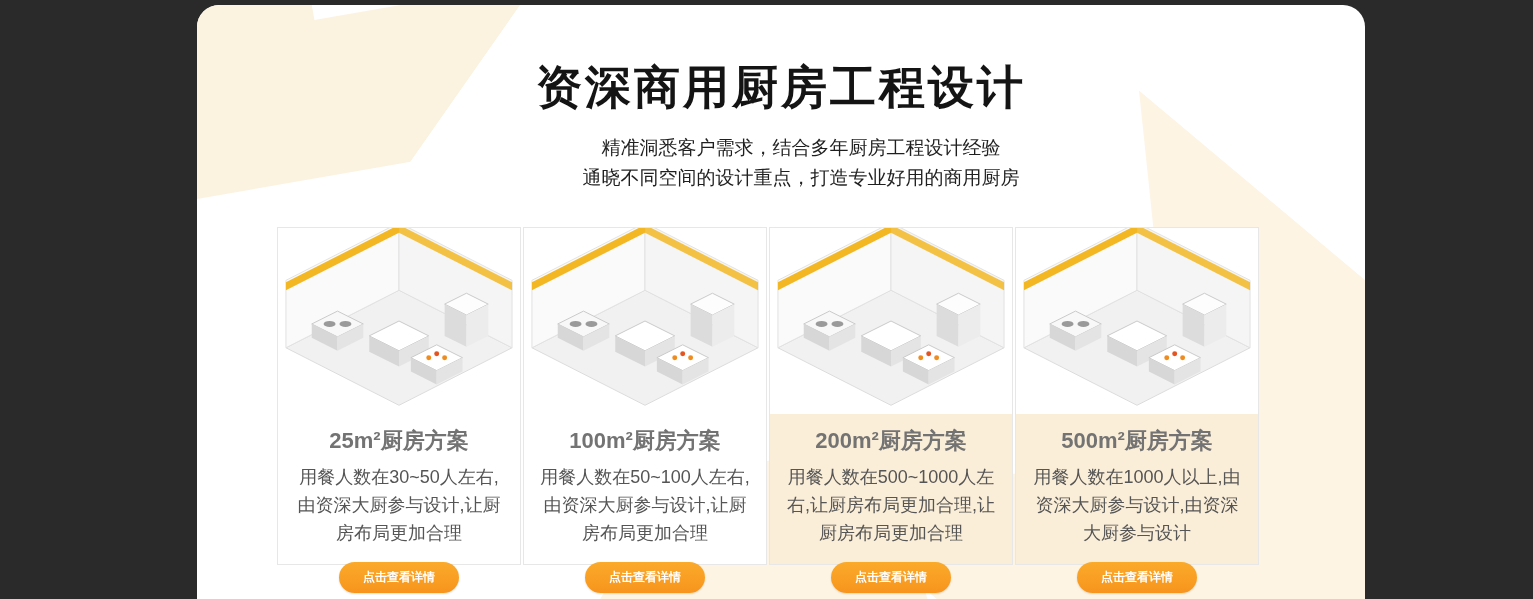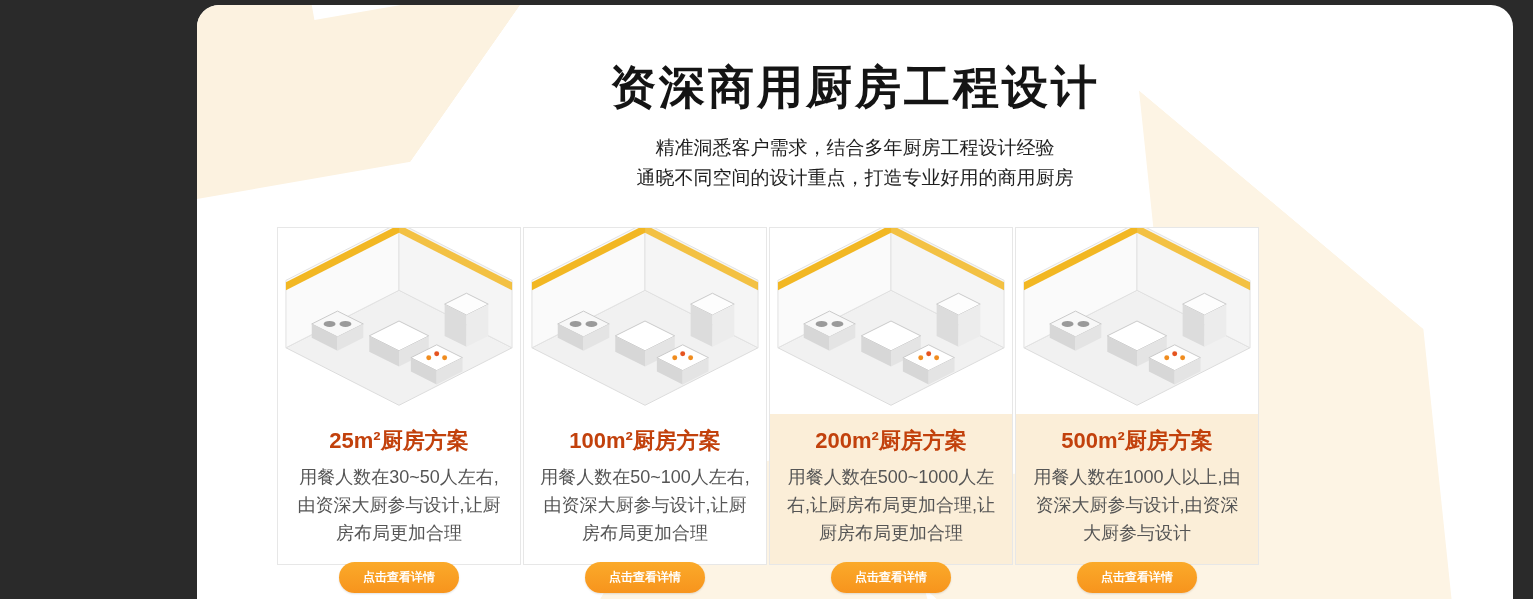--- a/index.html
+++ b/index.html
@@ -4,61 +4,61 @@
 <style>
   html,body { margin:0; padding:0; }
   body {
     width:1533px; height:599px;
     background:#2a2a2a;
     font-family:"Liberation Sans","DejaVu Sans",sans-serif;
     position:relative; overflow:hidden;
   }
   .panel {
     position:absolute; left:197px; top:5px;
-    width:1316px; height:594px;
+    width:1168px; height:594px;
     background:#ffffff;
     border-radius:22px 22px 0 0;
     overflow:hidden;
   }
   .deco {
     position:absolute; background:#fcf2e0; z-index:0;
     clip-path:polygon(0% 0%, 58% 0%, 100% 50%, 58% 100%, 0% 100%, 42% 50%);
   }
   .deco-1 { left:-90px; top:-120px; width:380px; height:320px; transform:rotate(125deg); }
   .deco-2 { left:400px; top:430px; width:380px; height:320px; transform:rotate(-60deg); background:#fdf4e4; }
   .deco-3 { left:700px; top:230px; width:640px; height:520px; transform:rotate(40deg); background:#fdf4e4; }
   .hero-title {
     position:absolute; top:52px; left:0; width:100%;
     text-align:center; font-size:46px; font-weight:bold;
     color:#141414; letter-spacing:3px; z-index:2; margin:0;
   }
   .hero-sub {
     position:absolute; top:128px; left:0; width:100%;
     text-align:center; font-size:19px; color:#1f1f1f;
-    line-height:30px; z-index:2;
+    line-height:30px; z-index:2;padding-left:20px;
   }
   .cards {
     position:absolute; left:80px; top:222px;
     display:flex; gap:2px; z-index:2;
   }
   .card {
     width:244px; height:338px;
     border:1px solid #e7e7e7;
     background:#ffffff;
     box-sizing:border-box;
     display:flex; flex-direction:column;
   }
   .card.tinted { background:#fbeed8; }
   .card-media {
     height:186px; background:#ffffff; flex:none;
   }
   .card-media svg { display:block; width:100%; height:100%; }
   .card-title {
     margin:12px 0 0 0; text-align:center;
-    font-size:22px; font-weight:bold; color:#c2410c;
+    font-size:22px; font-weight:bold; color:#737373;
   }
   .card-desc {
     margin:8px auto 0 auto; width:216px;
     text-align:center; font-size:18px; color:#555;
     line-height:1.55;
   }
   .card-btn {
     margin:14px auto 0 auto; display:block;
     border:none; cursor:pointer;
     background:linear-gradient(180deg,#fbaa2a,#f7941d);

